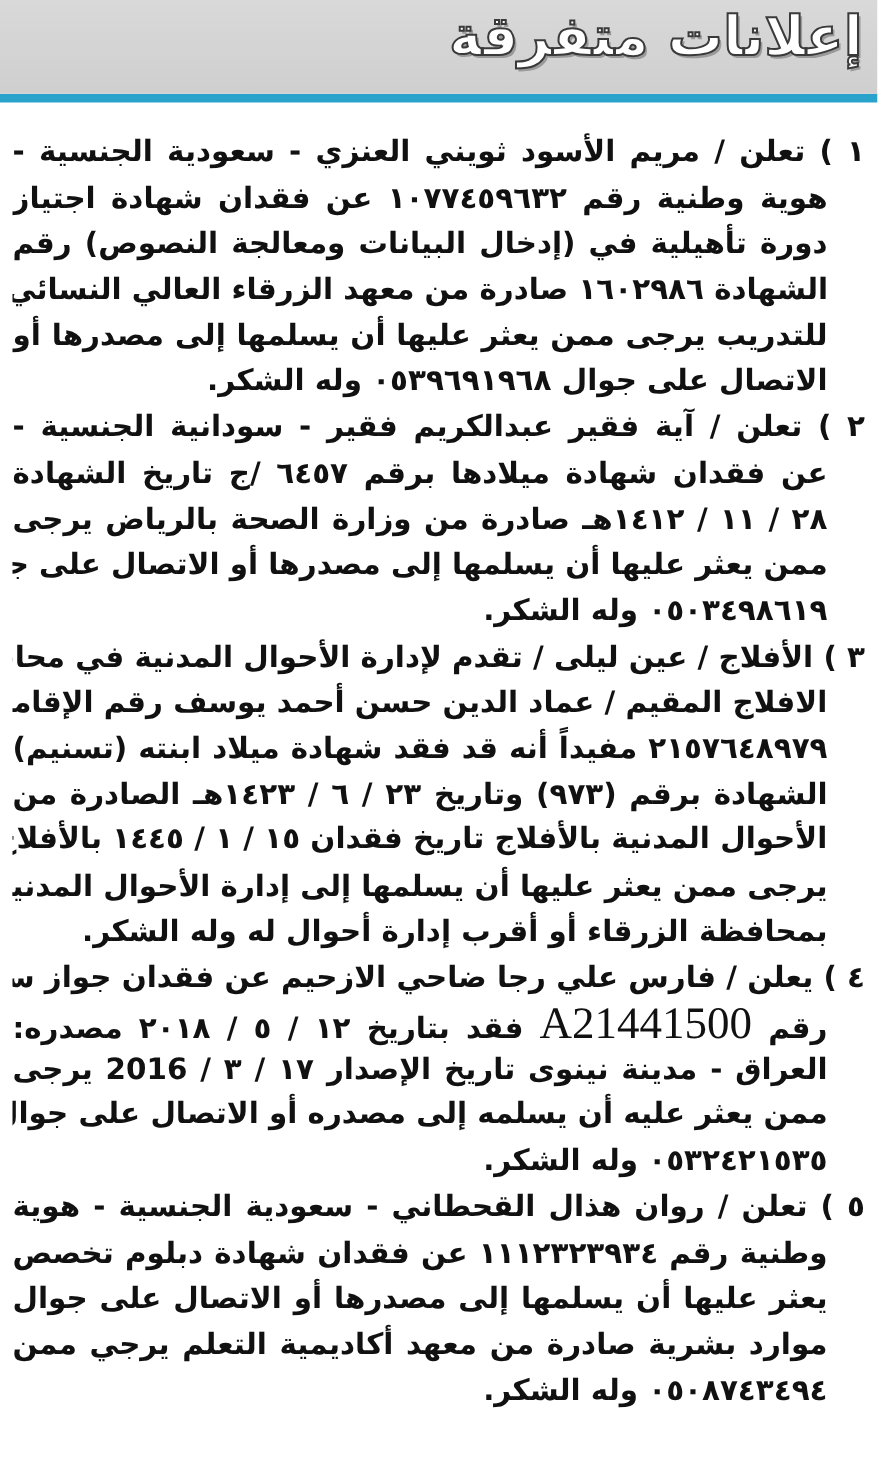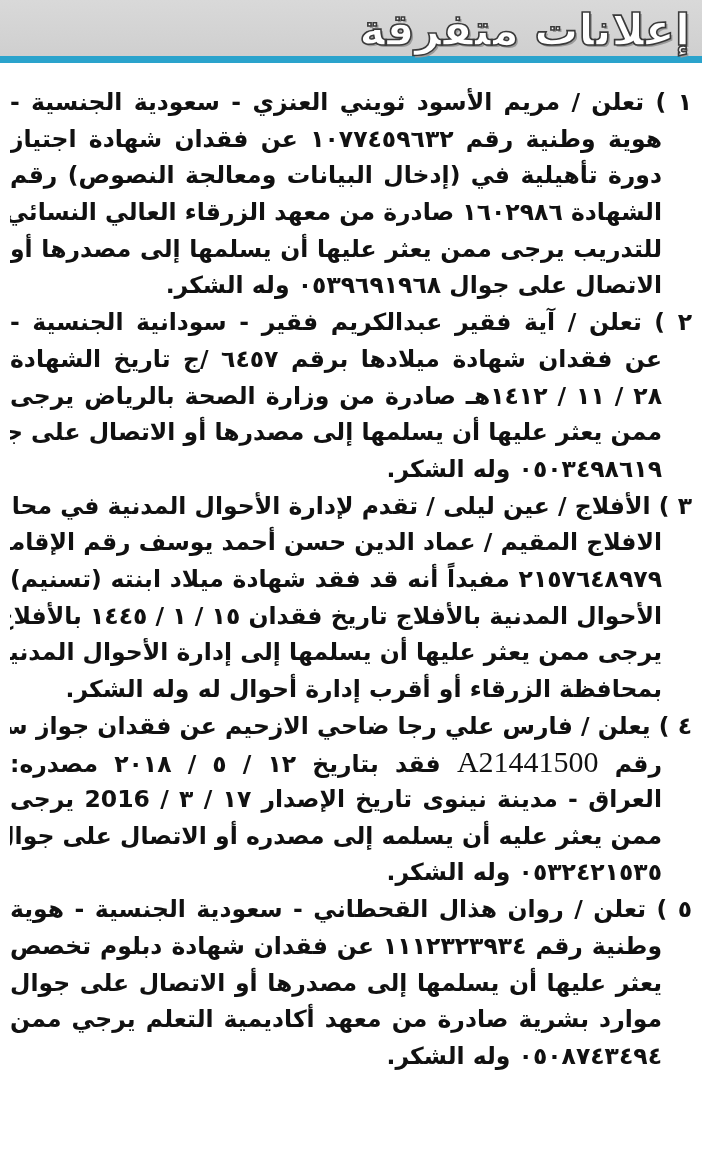--- a/index.html
+++ b/index.html
@@ -10,21 +10,21 @@
     body {
       width: 702px;
       height: 1170px;
       overflow: hidden;
       font-family: "DejaVu Sans", sans-serif;
       color: #111111;
     }
     .header {
       position: relative;
       width: 702px;
-      height: 56px;
+      height: 75px;
       background: linear-gradient(#d9d9d9, #cfcfcf);
       text-decoration: underline;
     }
     .header-title {
       position: absolute;
       right: 12px;
       top: 2px;
       font-family: "DejaVu Sans", sans-serif;
       font-weight: bold;
       font-size: 44px;
@@ -61,21 +61,21 @@
     .ad-line.indent {
       padding-right: 30px;
     }
     .ad-line.indent-last {
       padding-right: 30px;
       text-align-last: right;
     }
     .latin {
       font-family: "Liberation Serif", serif;
       font-weight: normal;
-      font-size: 30px;
+      font-size: 36px;
     }
   </style>
 </head>
 <body>
 
 <div class="header">
   <div class="header-title">إعلانات متفرقة</div>
 </div>
 <div class="accent-bar"></div>
 
@@ -95,20 +95,21 @@
     <span class="ad-line indent">عن فقدان شهادة ميلادها برقم ٦٤٥٧ /ج تاريخ الشهادة</span>
     <span class="ad-line indent">٢٨ / ١١ / ١٤١٢هـ صادرة من وزارة الصحة بالرياض يرجى</span>
     <span class="ad-line indent">ممن يعثر عليها أن يسلمها إلى مصدرها أو الاتصال على جوال</span>
     <span class="ad-line indent-last">٠٥٠٣٤٩٨٦١٩ وله الشكر.</span>
   </div>
 
   <div class="ad">
     <span class="ad-line">٣ ) الأفلاج / عين ليلى / تقدم لإدارة الأحوال المدنية في محافظة</span>
     <span class="ad-line indent">الافلاج المقيم / عماد الدين حسن أحمد يوسف رقم الإقامة</span>
     <span class="ad-line indent">٢١٥٧٦٤٨٩٧٩ مفيداً أنه قد فقد شهادة ميلاد ابنته (تسنيم)</span>
+    <span class="ad-line indent">الشهادة برقم (٩٧٣) وتاريخ ٢٣ / ٦ / ١٤٢٣هـ الصادرة من</span>
     <span class="ad-line indent">الأحوال المدنية بالأفلاج تاريخ فقدان ١٥ / ١ / ١٤٤٥ بالأفلاج</span>
     <span class="ad-line indent">يرجى ممن يعثر عليها أن يسلمها إلى إدارة الأحوال المدنية</span>
     <span class="ad-line indent-last">بمحافظة الزرقاء أو أقرب إدارة أحوال له وله الشكر.</span>
   </div>
 
   <div class="ad">
     <span class="ad-line">٤ ) يعلن / فارس علي رجا ضاحي الازحيم عن فقدان جواز سفره</span>
     <span class="ad-line indent"><span>رقم</span>  <span class="latin">A21441500</span>  <span>فقد بتاريخ ١٢ / ٥ / ٢٠١٨ مصدره:</span></span>
     <span class="ad-line indent">العراق - مدينة نينوى تاريخ الإصدار ١٧ / ٣ / 2016 يرجى</span>
     <span class="ad-line indent">ممن يعثر عليه أن يسلمه إلى مصدره أو الاتصال على جوال</span>

